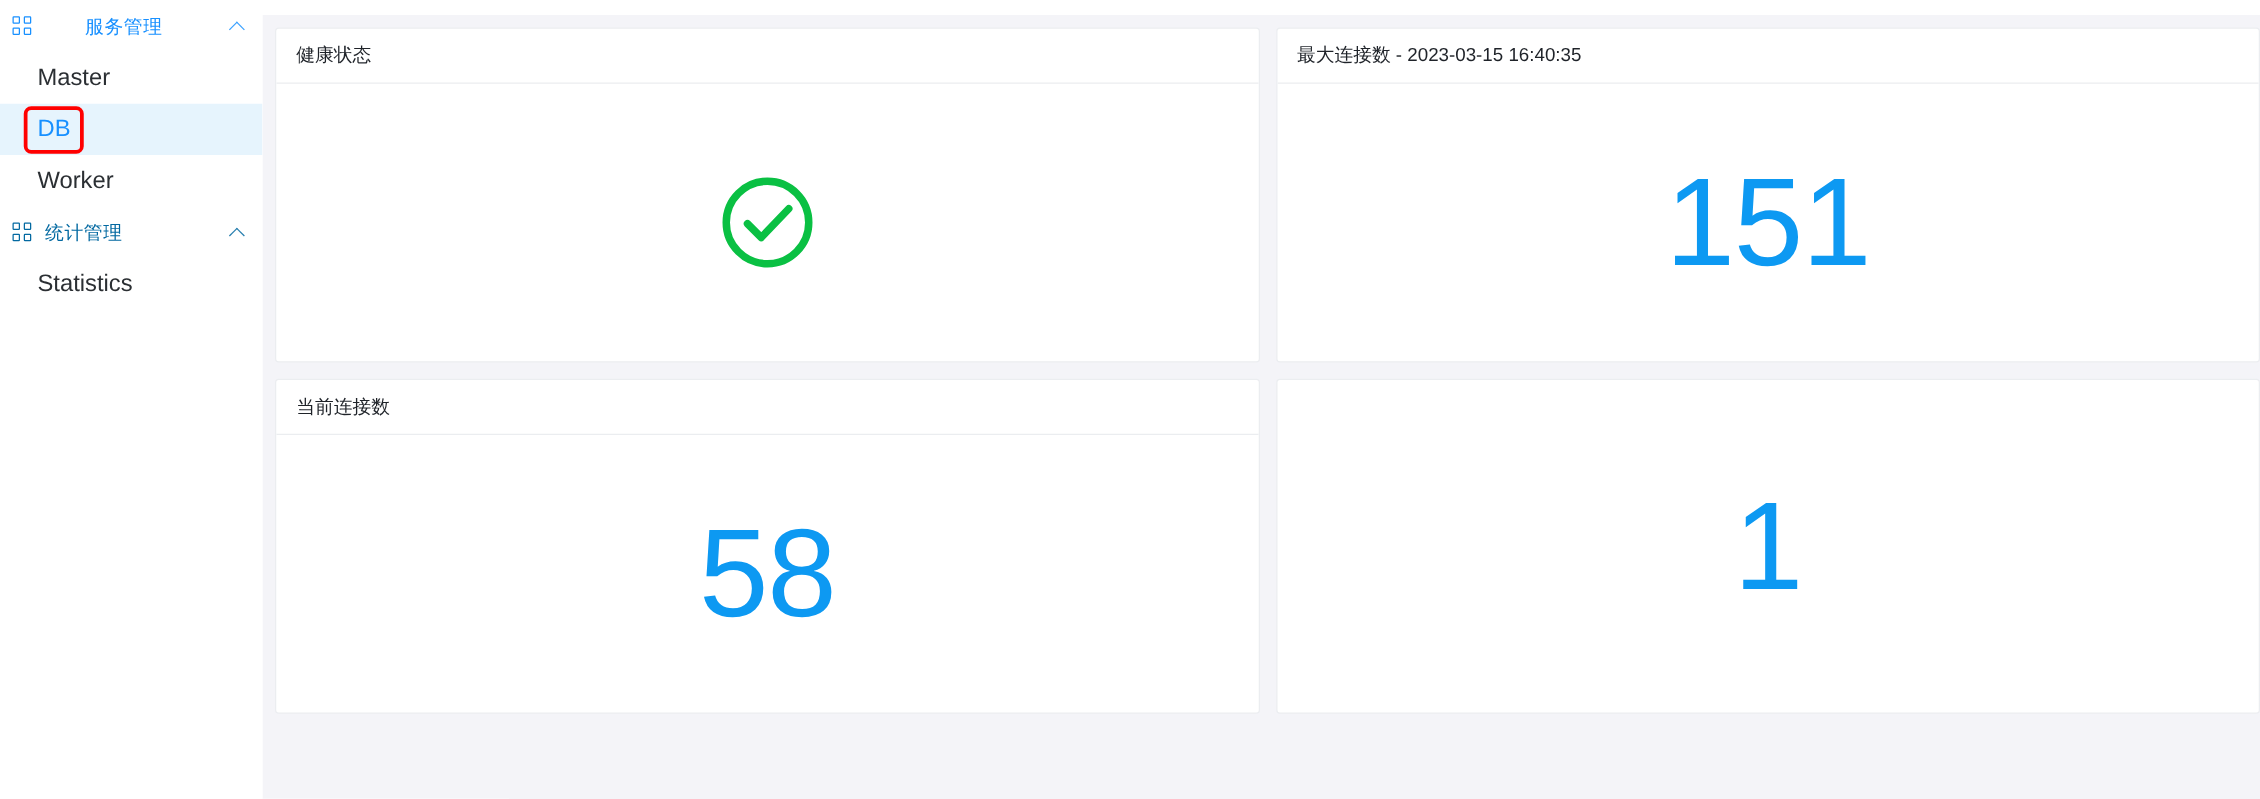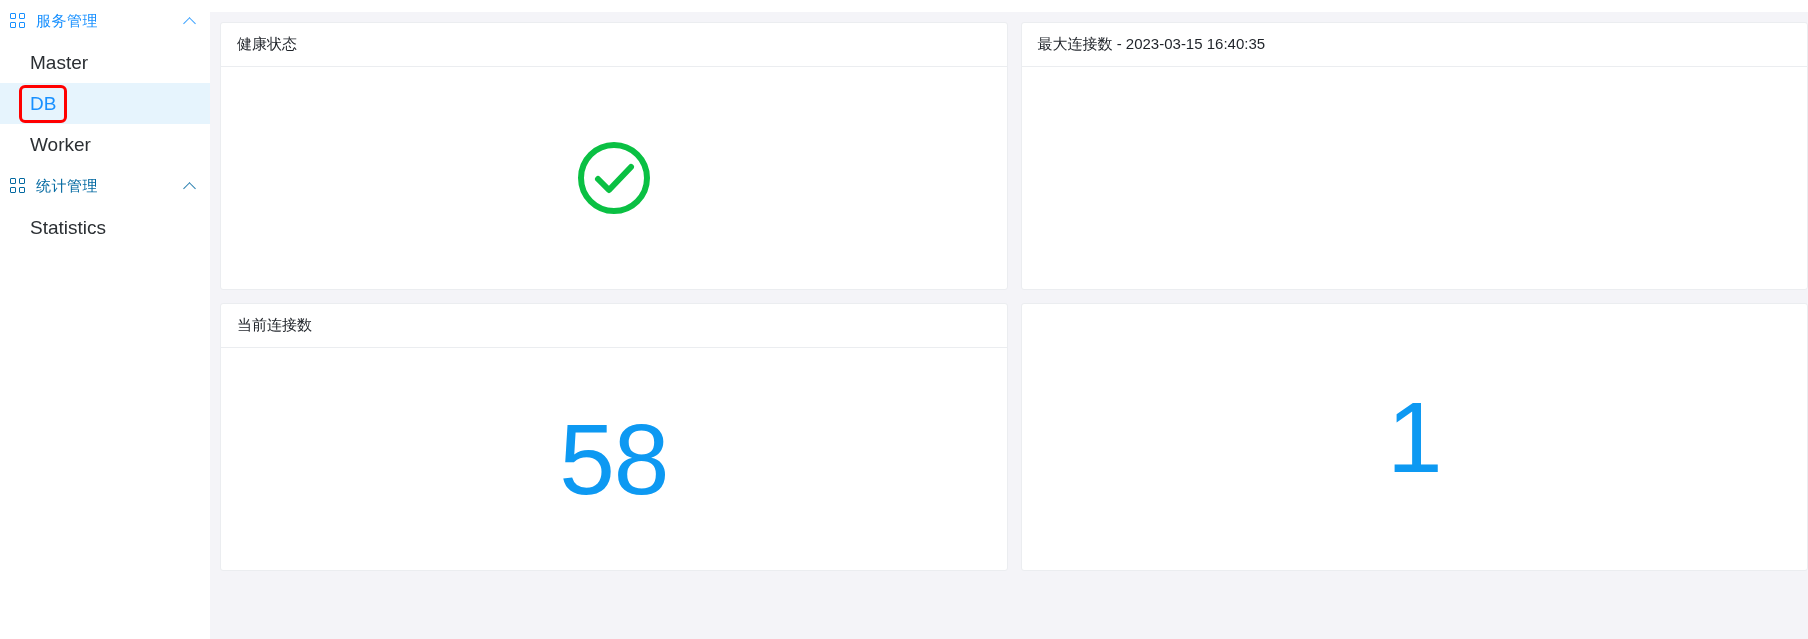--- a/index.html
+++ b/index.html
@@ -25,21 +25,21 @@
     overflow: hidden;
   }
   .menu-group-header {
     display: flex;
     align-items: center;
     height: 42px;
     padding: 0 14px 0 10px;
     cursor: pointer;
     font-size: 15px;
   }
-  .menu-group-header.active { color: #1890ff; }
+  .menu-group-header.active { color: #1890ff; gap: 32px; }
   .menu-group-header.plain  { color: #0369a1; }
 
   .grid-icon {
     width: 16px; height: 16px;
     margin-right: 10px;
     display: grid;
     grid-template-columns: 6px 6px;
     grid-template-rows: 6px 6px;
     gap: 3px;
     flex: 0 0 auto;
@@ -196,20 +196,23 @@
         <div class="card-body">
           <svg class="check-icon" width="78" height="78" viewBox="0 0 78 78">
             <circle cx="39" cy="39" r="33" fill="none" stroke="#0ac043" stroke-width="6"></circle>
             <path d="M23 40 L34 51 L56 28" fill="none" stroke="#0ac043" stroke-width="6" stroke-linecap="round" stroke-linejoin="round"></path>
           </svg>
         </div>
       </section>
 
       <section class="card">
         <div class="card-header">最大连接数 - 2023-03-15 16:40:35</div>
+        <div class="card-body">
+          <span class="stat-number">151</span>
+        </div>
       </section>
 
       <section class="card">
         <div class="card-header">当前连接数</div>
         <div class="card-body">
           <span class="stat-number">58</span>
         </div>
       </section>
 
       <section class="card">

